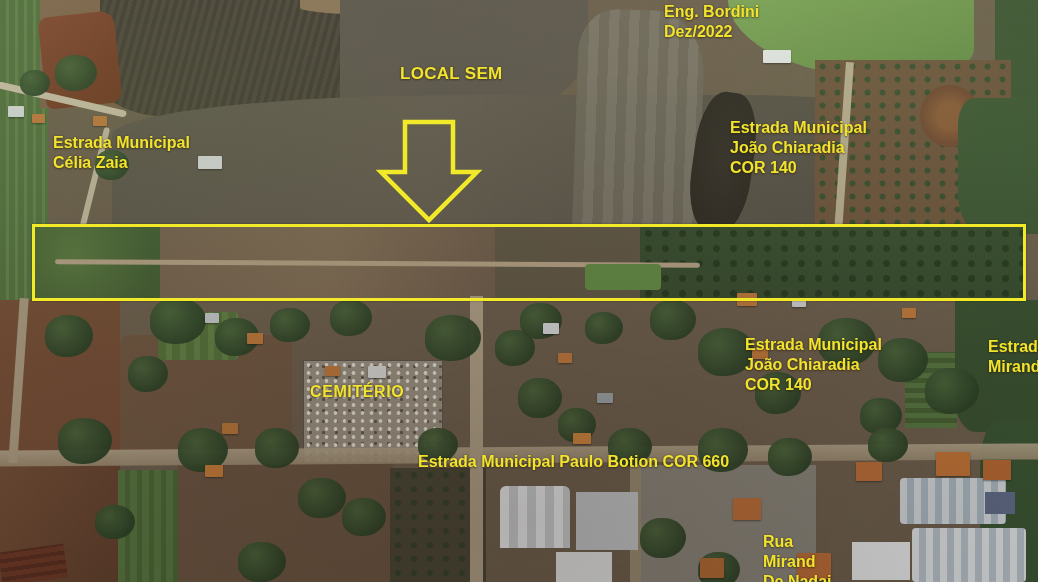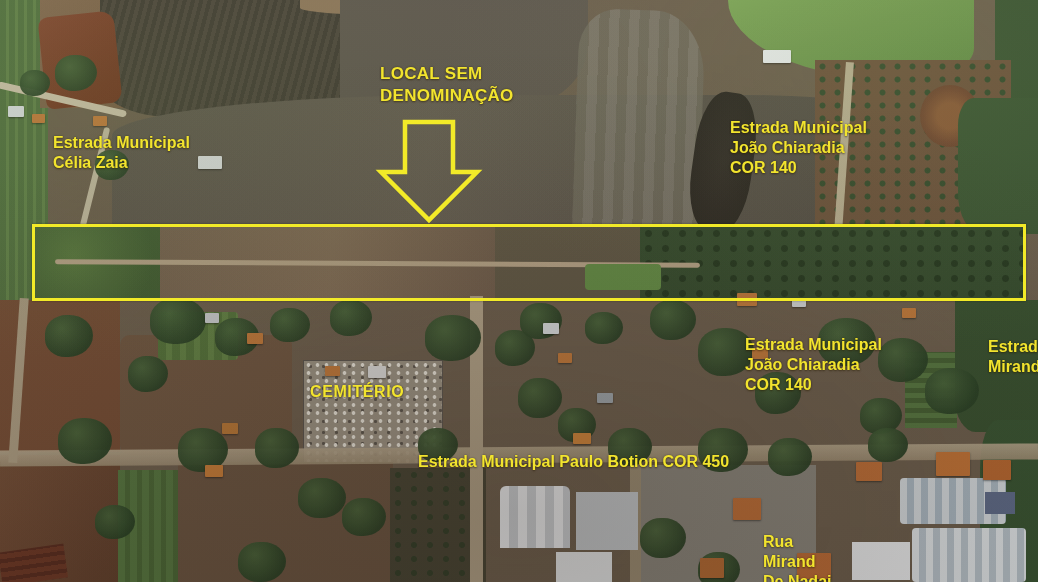--- a/index.html
+++ b/index.html
@@ -153,24 +153,27 @@
   </div>
 
   <div id="overlay">
 
     <div id="hl-rect"></div>
 
     <svg id="arrow" width="110" height="110" viewBox="0 0 110 110">
       <polygon points="30,6 78,6 78,56 102,56 54,104 6,56 30,56" fill="none" stroke="var(--rect,#f2ea28)" stroke-width="4.5" stroke-linejoin="miter"></polygon>
     </svg>
 
-
-    <div class="lbl" id="lbl-local" style="left:380px;top:63px;">
+    <div class="lbl" id="lbl-credit" style="left:664px;top:2px;">
+      <span class="ln">Eng. Bordini</span>
+      <span class="ln">Dez/2022</span>
+    </div>
+
+    <div class="lbl" id="lbl-local" style="left:400px;top:63px;">
       <span class="ln">LOCAL SEM</span>
-      <span class="ln">DENOMINAÇÃO</span>
     </div>
 
     <div class="lbl" style="left:53px;top:133px;">
       <span class="ln">Estrada Municipal</span>
       <span class="ln">Célia Zaia</span>
     </div>
 
     <div class="lbl" style="left:730px;top:118px;">
       <span class="ln">Estrada Municipal</span>
       <span class="ln">João Chiaradia</span>
@@ -186,21 +189,21 @@
     <div class="lbl" style="left:988px;top:337px;">
       <span class="ln">Estrada</span>
       <span class="ln">Mirand</span>
     </div>
 
     <div class="lbl" id="lbl-cem" style="left:310px;top:382px;">
       <span class="ln">CEMITÉRIO</span>
     </div>
 
     <div class="lbl" style="left:418px;top:452px;">
-      <span class="ln">Estrada Municipal Paulo Botion COR 450</span>
+      <span class="ln">Estrada Municipal Paulo Botion COR 660</span>
     </div>
 
 
     <div class="lbl" style="left:763px;top:532px;">
       <span class="ln">Rua</span>
       <span class="ln">Mirand</span>
       <span class="ln">De Nadai</span>
     </div>
 
   </div>

